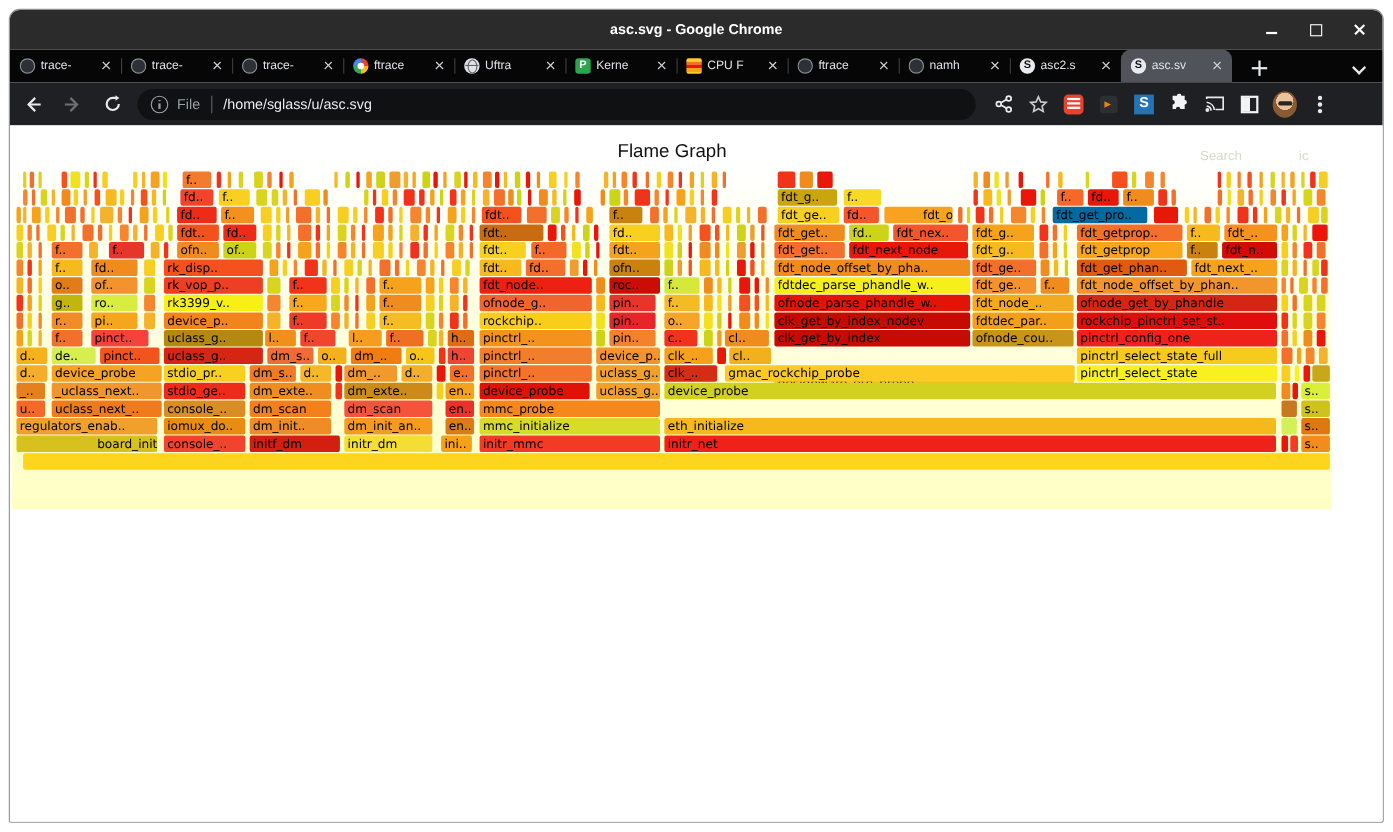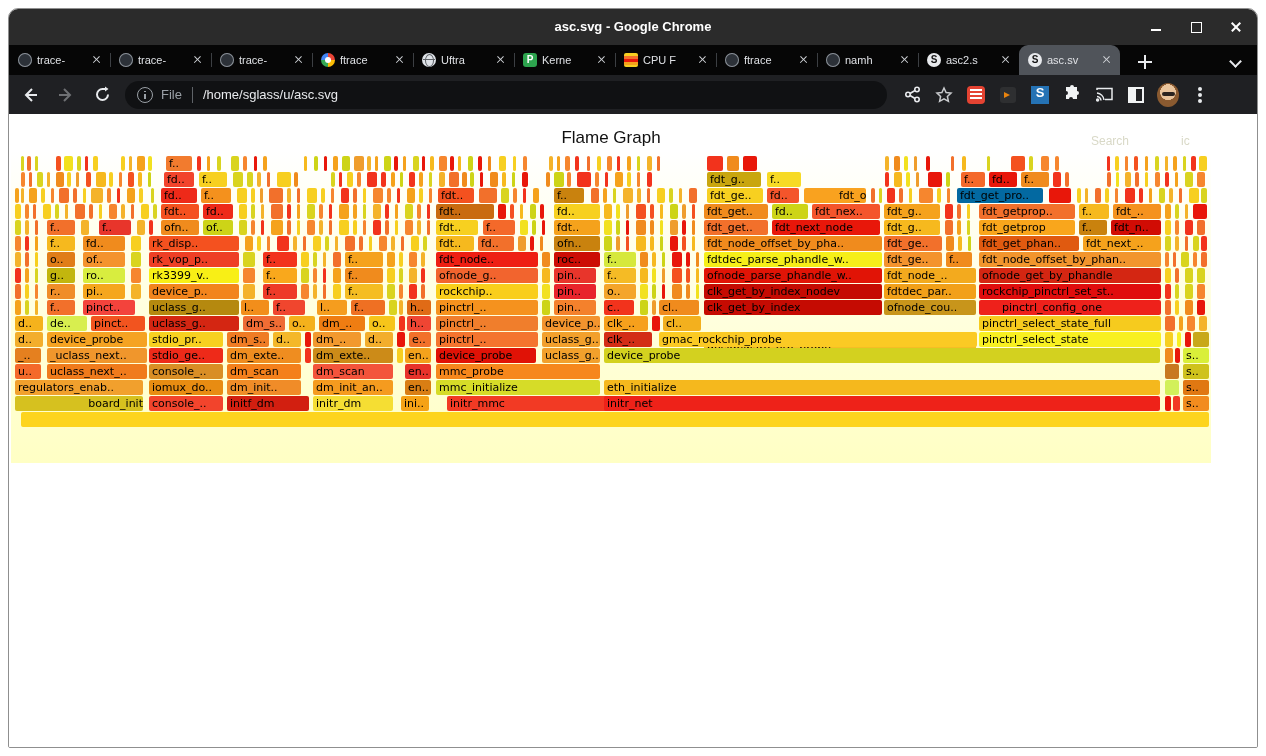--- a/index.html
+++ b/index.html
@@ -960,21 +960,21 @@
         <div class="cell" style="left: 643px; top: 186px; width: 4px; height: 15px; background: rgb(239, 157, 44);"></div>
         <div class="cell" title="cl.." style="left: 650px; top: 186px; width: 40px; height: 15px; background: rgb(240, 139, 29);">
           <span>cl..</span>
         </div>
         <div class="cell" title="clk_get_by_index" style="left: 695px; top: 186px; width: 178px; height: 15px; background: rgb(197, 11, 2);">
           <span>clk_get_by_index</span>
         </div>
         <div class="cell" title="ofnode_cou.." style="left: 875px; top: 186px; width: 92px; height: 15px; background: rgb(200, 149, 27);">
           <span>ofnode_cou..</span>
         </div>
-        <div class="cell" title="pinctrl_config_one" style="left: 970px; top: 186px; width: 182px; height: 15px; background: rgb(238, 33, 27); padding-left: 20px;">
+        <div class="cell" title="pinctrl_config_one" style="left: 970px; top: 186px; width: 182px; height: 15px; background: rgb(238, 33, 27);">
           <span>pinctrl_config_one</span>
         </div>
         <div class="cell" style="left: 1156px; top: 186px; width: 6px; height: 15px; background: rgb(242, 112, 43);"></div>
         <div class="cell" style="left: 1166px; top: 186px; width: 4px; height: 15px; background: rgb(247, 207, 32);"></div>
         <div class="cell" style="left: 1176px; top: 186px; width: 8px; height: 15px; background: rgb(240, 139, 29);"></div>
         <div class="cell" style="left: 1188px; top: 186px; width: 8px; height: 15px; background: rgb(232, 23, 10);"></div>
         <div class="cell" title="d.." style="left: 6px; top: 202px; width: 28px; height: 15px; background: rgb(245, 178, 28);">
           <span>d..</span>
         </div>
         <div class="cell" title="de.." style="left: 38px; top: 202px; width: 40px; height: 15px; background: rgb(216, 238, 79);">
@@ -1162,21 +1162,21 @@
         </div>
         <div class="cell" title="initf_dm" style="left: 218px; top: 282px; width: 82px; height: 15px; background: rgb(210, 31, 16);">
           <span>initf_dm</span>
         </div>
         <div class="cell" title="initr_dm" style="left: 304px; top: 282px; width: 80px; height: 15px; background: rgb(245, 222, 51);">
           <span>initr_dm</span>
         </div>
         <div class="cell" title="ini.." style="left: 392px; top: 282px; width: 28px; height: 15px; background: rgb(245, 162, 22);">
           <span>ini..</span>
         </div>
-        <div class="cell" title="initr_mmc" style="left: 438px; top: 282px; width: 164px; height: 15px; background: rgb(242, 58, 36);">
+        <div class="cell" title="initr_mmc" style="left: 427px; top: 282px; width: 164px; height: 15px; background: rgb(242, 58, 36);">
           <span>initr_mmc</span>
         </div>
         <div class="cell" title="initr_net" style="left: 595px; top: 282px; width: 556px; height: 15px; background: rgb(238, 34, 25);">
           <span>initr_net</span>
         </div>
         <div class="cell" style="left: 1156px; top: 282px; width: 6px; height: 15px; background: rgb(232, 23, 10);"></div>
         <div class="cell" style="left: 1164px; top: 282px; width: 7px; height: 15px; background: rgb(242, 58, 36);"></div>
         <div class="cell" title="s.." style="left: 1174px; top: 282px; width: 26px; height: 15px; background: rgb(242, 140, 30);">
           <span>s..</span>
         </div>

